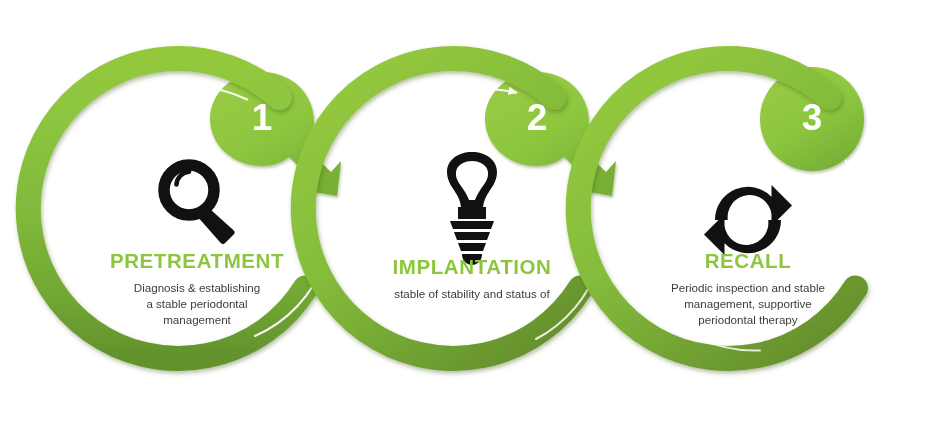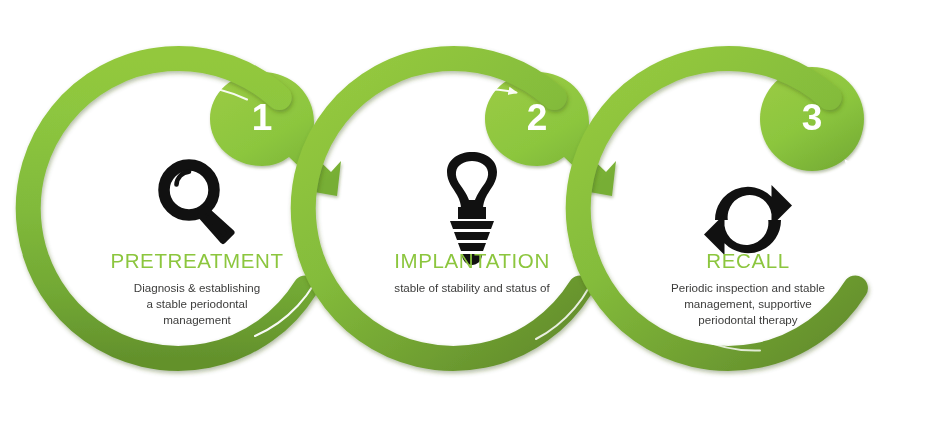--- a/index.html
+++ b/index.html
@@ -31,21 +31,21 @@
   }
   
   .stage-text {
     position: absolute;
     text-align: center;
     width: 230px;
     pointer-events: none;
   }
   .stage-title {
     font-family: "Liberation Sans", sans-serif;
-    font-weight: normal;
+    font-weight: bold;
     font-size: 20.5px;
     letter-spacing: 0.6px;
     color: #8CC63E;
     line-height: 1.05;
     margin: 0 0 4px 0;
     white-space: nowrap;
   }
   .stage-desc {
     font-family: "Liberation Sans", sans-serif;
     font-size: 11.6px;
@@ -223,21 +223,21 @@
 
   <div class="stage-text" style="left:82px; top:250px;">
     <div class="stage-title">PRETREATMENT</div>
     <div class="stage-desc">
       <span class="ln">Diagnosis &amp; establishing</span>
       <span class="ln">a stable periodontal</span>
       <span class="ln">management</span>
     </div>
   </div>
 
-  <div class="stage-text" style="left:357px; top:250px;">
+  <div class="stage-text" style="left:357px; top:256px;">
     <div class="stage-title">IMPLANTATION</div>
     <div class="stage-desc">
       <span class="ln">stable of stability and status of</span>
     </div>
   </div>
 
   <div class="stage-text" style="left:633px; top:250px;">
     <div class="stage-title">RECALL</div>
     <div class="stage-desc">
       <span class="ln">Periodic inspection and stable</span>

